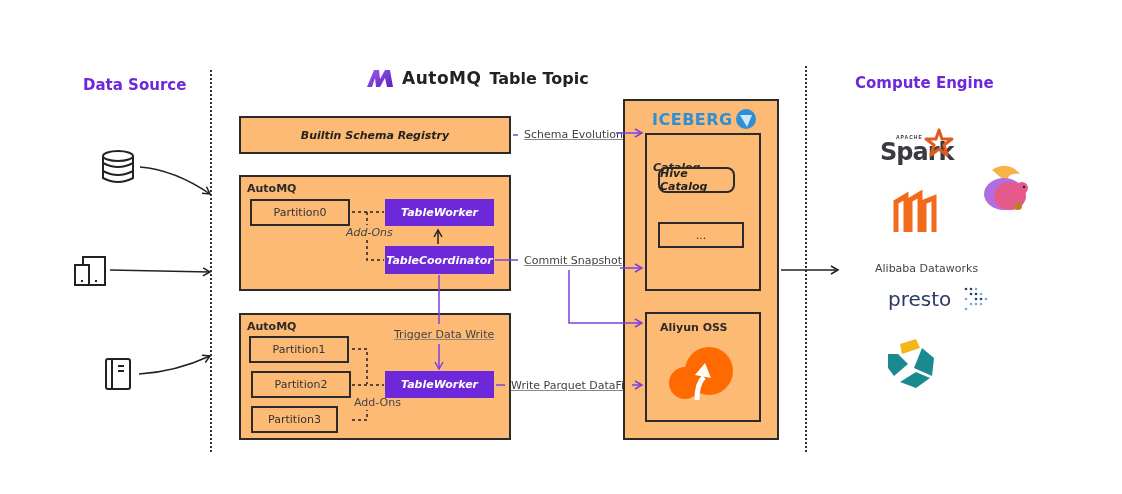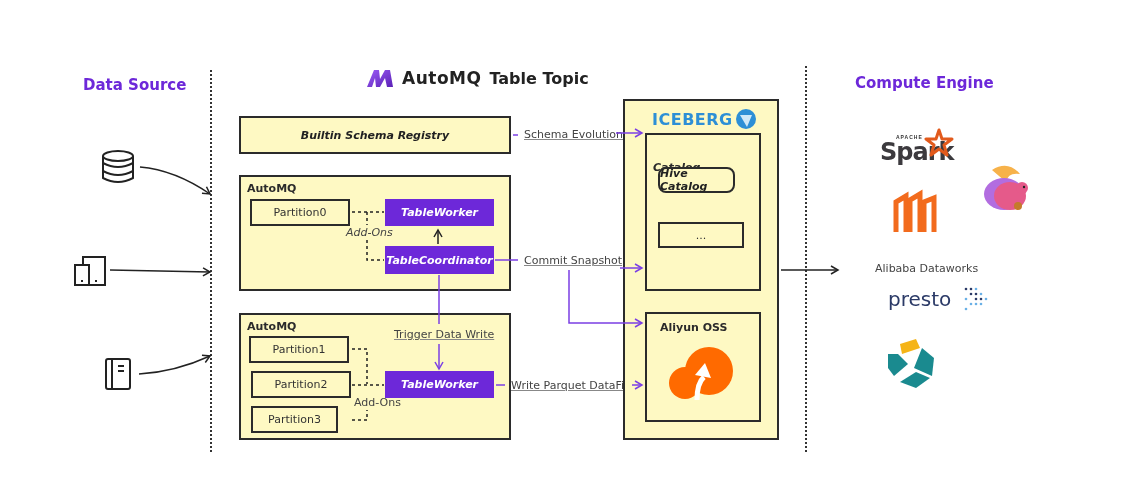--- a/index.html
+++ b/index.html
@@ -1,20 +1,20 @@
 <!DOCTYPE html>
 <html><head>
 <meta charset="utf-8">
 <style>
   html, body { margin:0; padding:0; background:#ffffff; }
   body { width:1122px; height:494px; position:relative; overflow:hidden;
          font-family:"Liberation Sans", "DejaVu Sans", sans-serif; color:#222; }
   .abs { position:absolute; }
   .section-title { font-weight:bold; font-size:15px; color:#6d28d9; font-family:"DejaVu Sans", sans-serif; }
-  .box { position:absolute; border:2px solid #2b2b2b; background:#fef9c3; box-sizing:border-box; }
+  .box { position:absolute; border:2px solid #2b2b2b; background:#fdba74; box-sizing:border-box; }
   .box-label { position:absolute; font-weight:bold; font-size:11px; color:#2b2b2b; font-family:"DejaVu Sans", sans-serif; }
   .center-text { display:flex; align-items:center; justify-content:center; }
   .italic-bold { font-style:italic; font-weight:bold; font-size:11px; font-family:"DejaVu Sans", sans-serif; }
   .part { font-size:11px; font-family:"DejaVu Sans", sans-serif; color:#333; }
   .purple { position:absolute; background:#6d28d9; color:#fff; box-sizing:border-box;
             display:flex; align-items:center; justify-content:center;
             font-style:italic; font-weight:bold; font-size:11px; font-family:"DejaVu Sans", sans-serif; }
   .edge-label { position:absolute; font-size:11px; color:#444; text-decoration:underline;
                 text-decoration-color:#888; font-family:"DejaVu Sans", sans-serif; white-space:nowrap; }
   .addon { position:absolute; font-size:11px; color:#444; font-family:"DejaVu Sans", sans-serif; }

